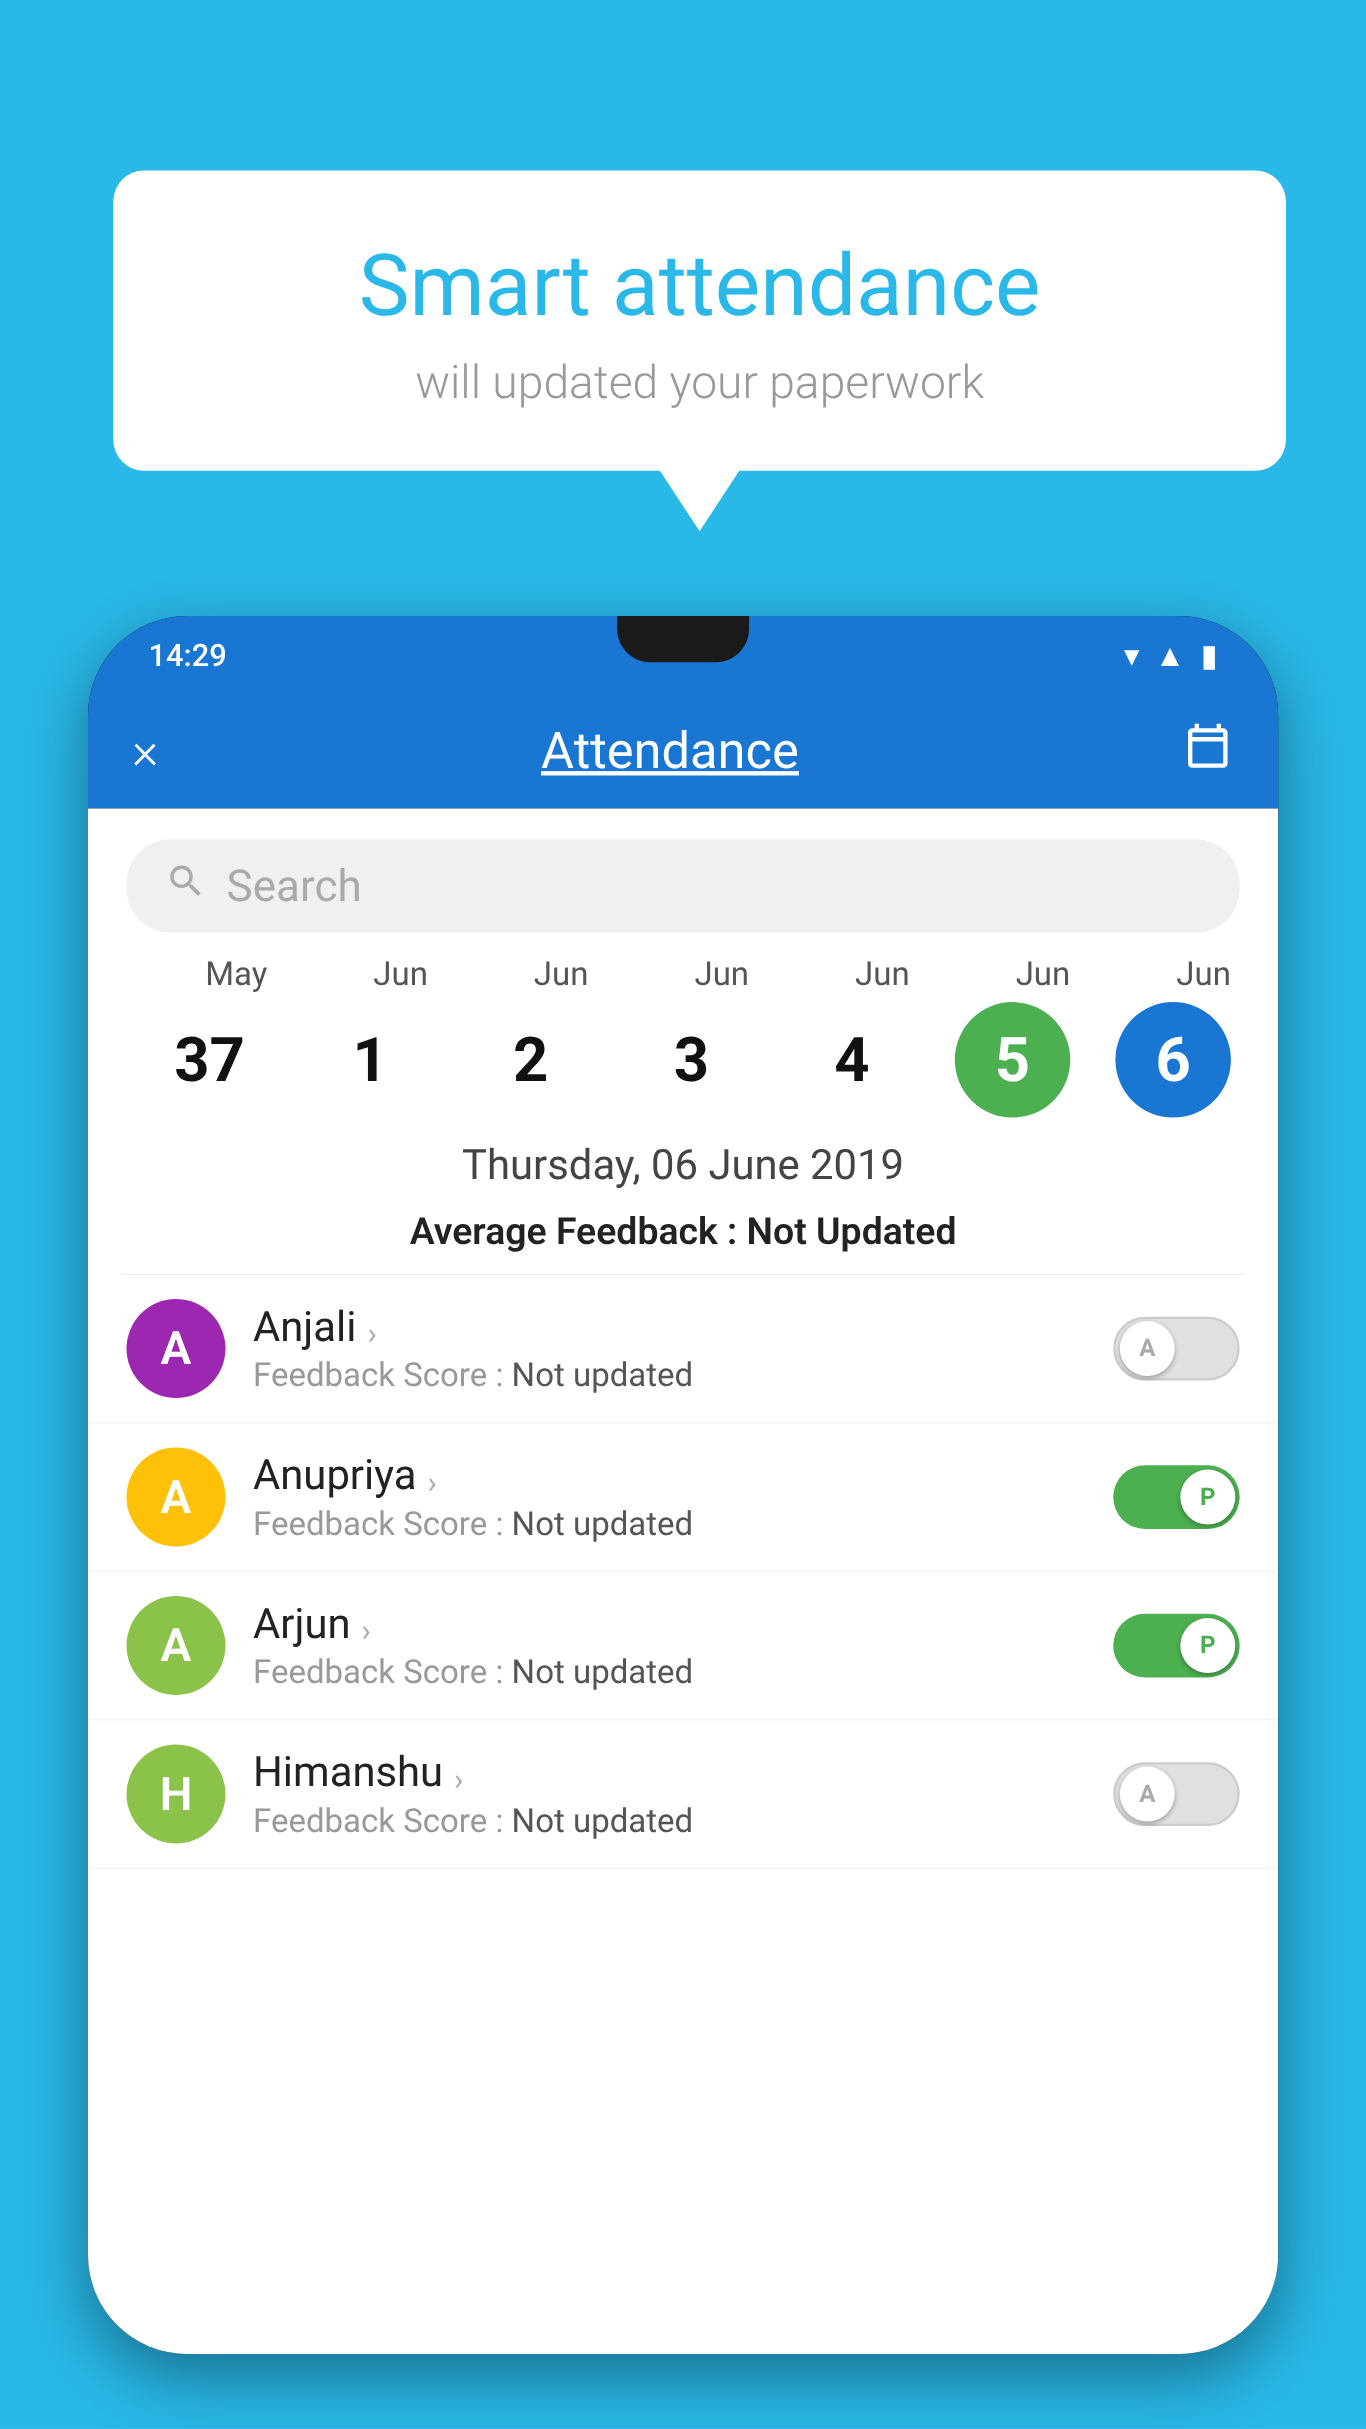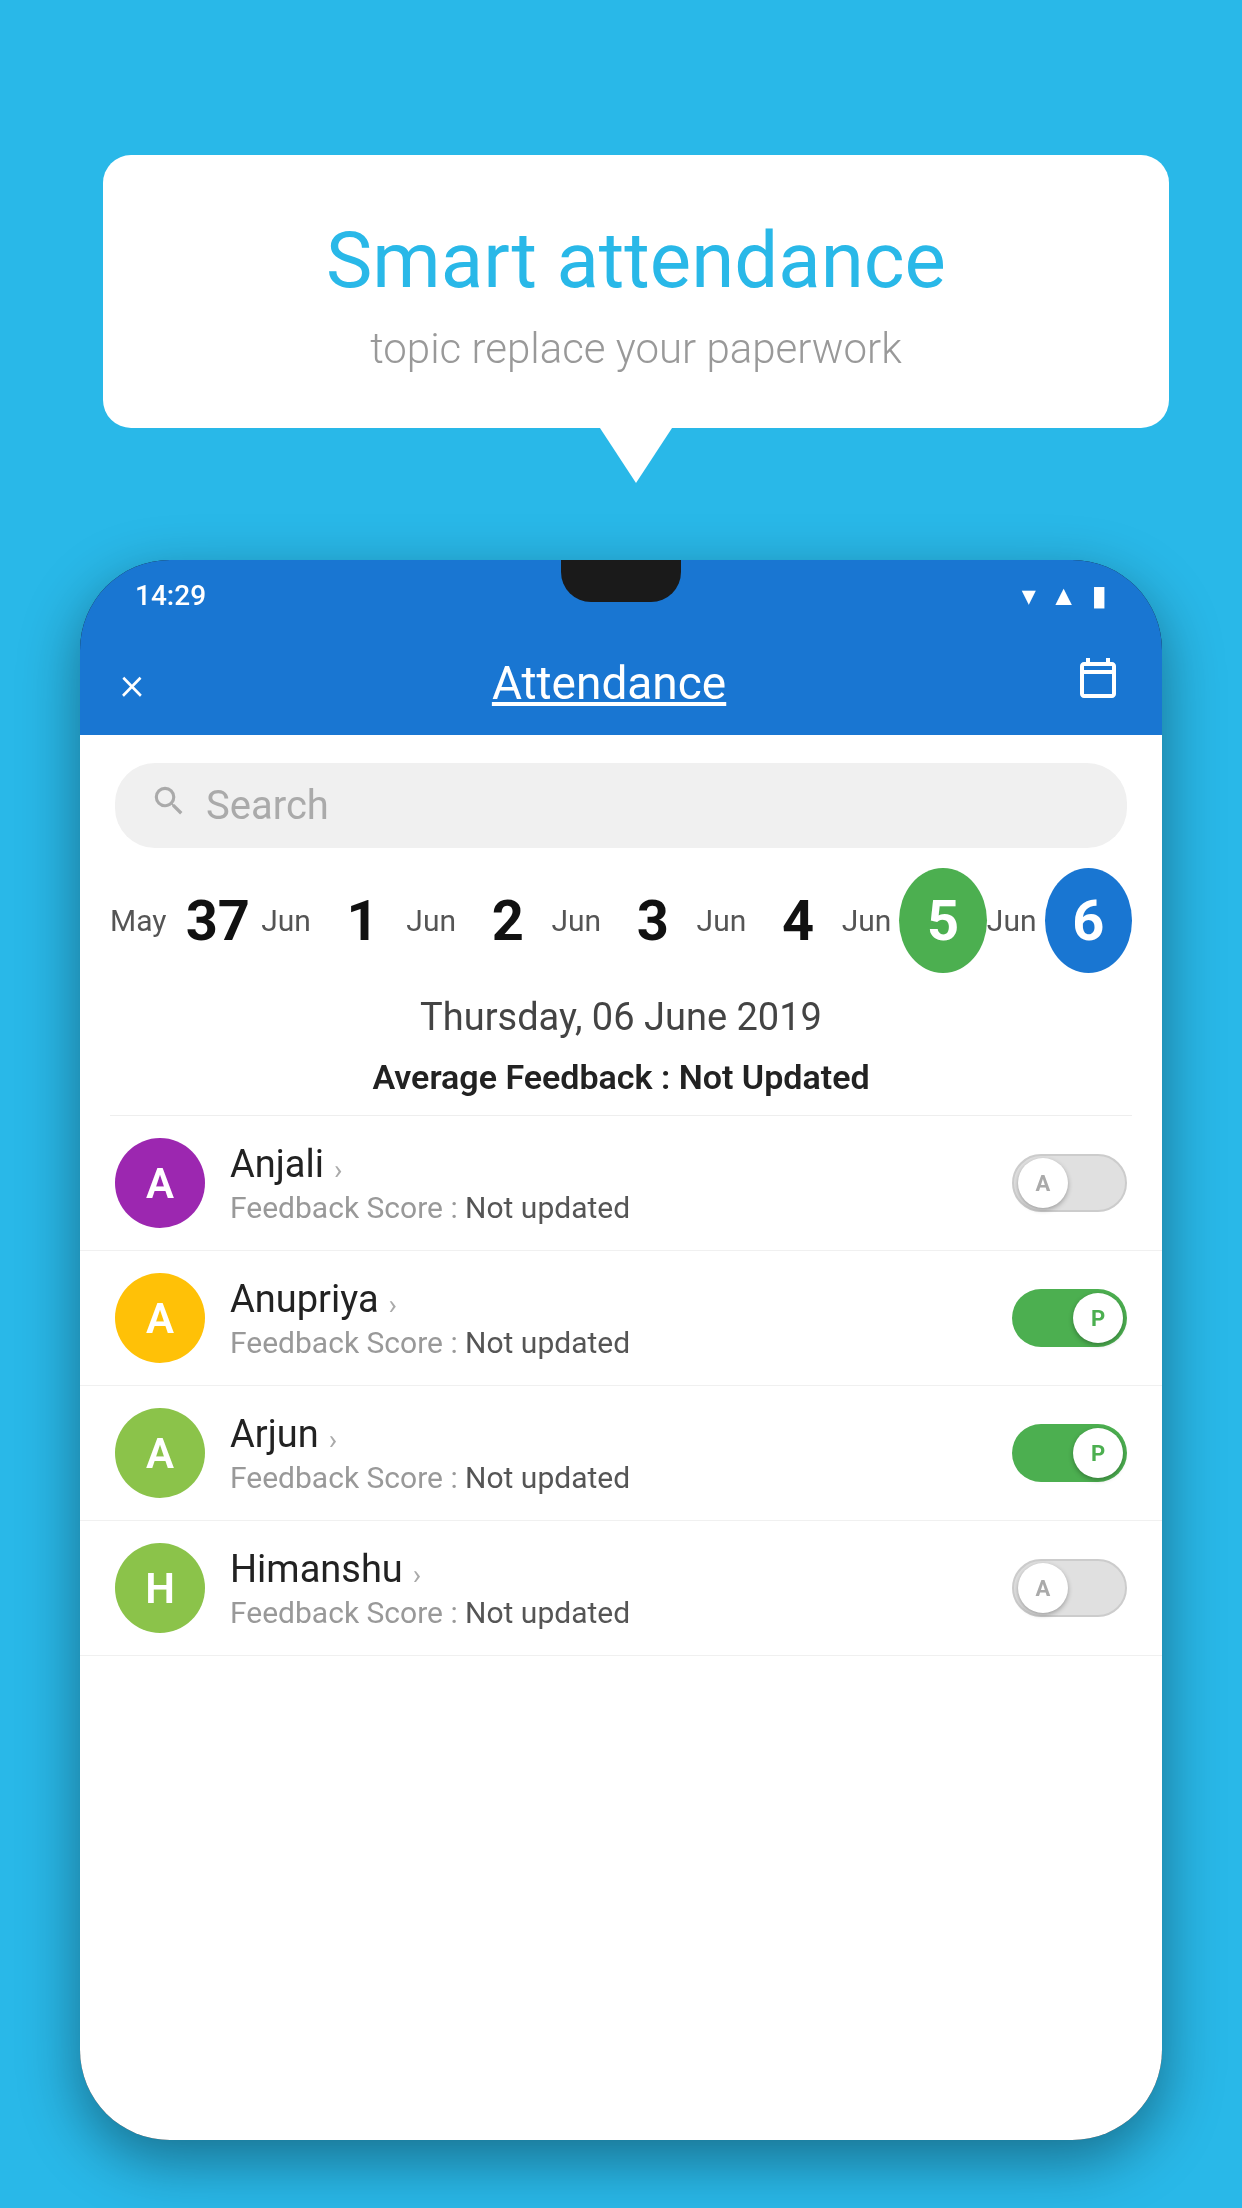--- a/index.html
+++ b/index.html
@@ -183,22 +183,22 @@
       display: flex;
       align-items: flex-start;
       padding: 0 30px;
       gap: 0;
       justify-content: space-around;
       margin-top: 10px;
     }
 
     .date-item {
       display: flex;
-      flex-direction: row;
-      align-items: center;
+      flex-direction: column;
+      align-items: flex-end;
       gap: 8px;
       min-width: 120px;
     }
 
     .date-month {
       font-size: 30px;
       color: #555;
       font-weight: 400;
     }
 
@@ -380,21 +380,21 @@
     }
   </style>
 </head>
 <body>
 
 <div style="position:absolute;inset:0;background:#29b8e8;"></div>
 
 <div class="speech-bubble-container">
   <div class="speech-bubble">
     <div class="speech-bubble-title">Smart attendance</div>
-    <div class="speech-bubble-subtitle">topic replace your paperwork</div>
+    <div class="speech-bubble-subtitle">will updated your paperwork</div>
   </div>
 </div>
 
 <div class="phone-container">
   <div class="phone-frame">
 
     <div class="status-bar phone-top">
       <div class="notch"></div>
       <span class="status-bar-time">14:29</span>
       <div class="status-bar-icons">

